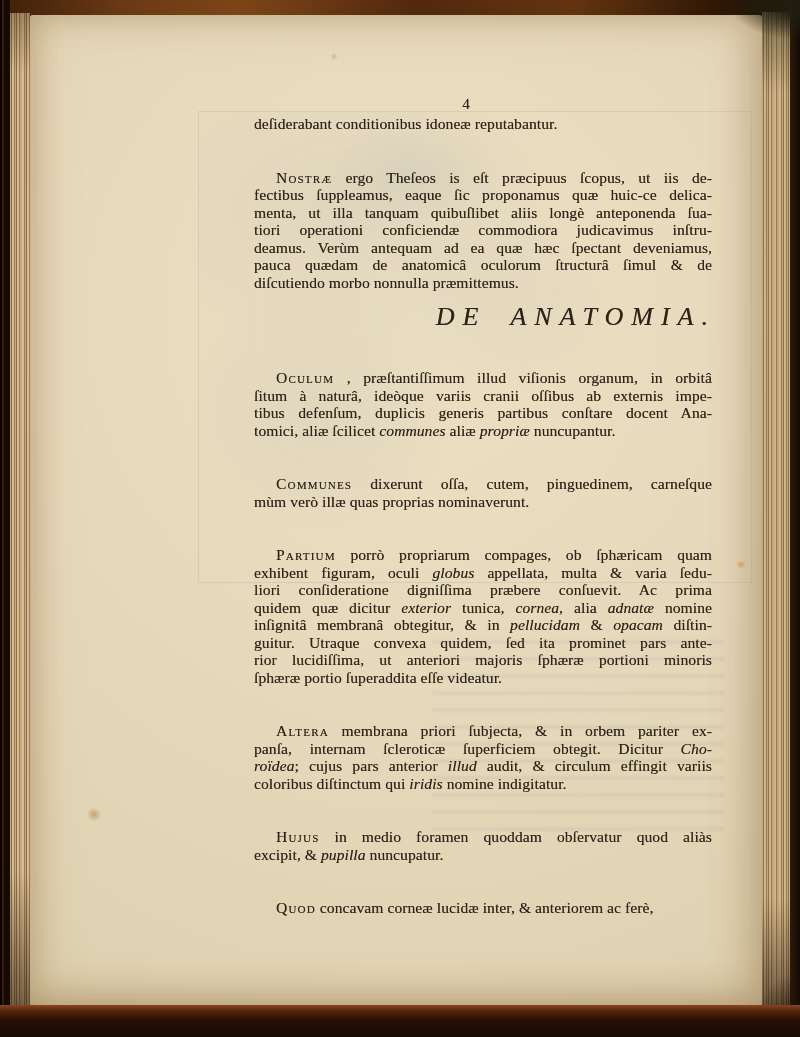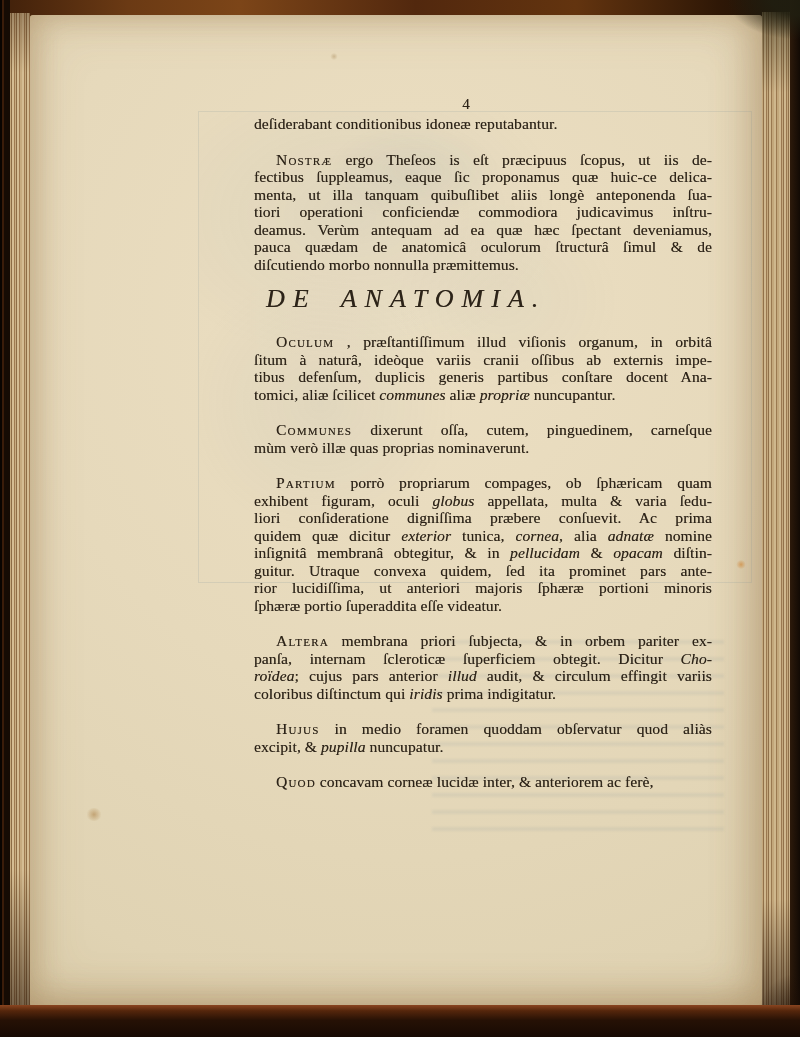--- a/index.html
+++ b/index.html
@@ -86,31 +86,31 @@
   .spot3{position:absolute;left:300px;top:38px;width:8px;height:7px;border-radius:50%;
     background:radial-gradient(circle,rgba(140,100,45,.3),rgba(140,100,45,0) 70%);}
   
   .text-block{
     position:absolute;left:224px;top:80px;width:458px;
     color:#2c2318;font-size:15.5px;line-height:17.5px;letter-spacing:.1px;
     text-shadow:.2px .2px .3px rgba(44,34,22,.55);
   }
   .folio{height:18px;line-height:18px;text-align:center;position:relative;left:-17px;
     font-size:15px;margin-bottom:2px;}
-  .para{margin-top:18px;}
+  .para{margin-top:36px;}
   .para.first{margin-top:2px;}
   .line{text-align:justify;text-align-last:justify;}
   .line.last{text-align-last:left;}
   .line.indent{text-indent:22px;}
   .sc{font-variant:small-caps;letter-spacing:1.2px;}
   .it{font-style:italic;}
   .heading{
     margin-top:10px;margin-bottom:8px;height:32px;line-height:32px;
-    text-align:left;font-style:italic;font-size:26px;
-    letter-spacing:8px;word-spacing:10px;position:relative;left:12px;
+    text-align:right;font-style:italic;font-size:26px;
+    letter-spacing:8px;word-spacing:10px;position:relative;left:4px;
     white-space:nowrap;
   }
 </style>
 </head>
 <body>
 
 <div class="scene">
   <div class="edge-top"></div>
   <div class="edge-left-black"></div>
   <div class="stack-left"></div>
@@ -158,21 +158,21 @@
             <div class="line"><span>quidem quæ dicitur </span><span class="it">exterior</span><span> tunica, </span><span class="it">cornea</span><span>, alia </span><span class="it">adnatæ</span><span> nomine</span></div>
             <div class="line"><span>inſignitâ membranâ obtegitur, &amp; in </span><span class="it">pellucidam</span><span> &amp; </span><span class="it">opacam</span><span> diſtin-</span></div>
             <div class="line"><span>guitur. Utraque convexa quidem, ſed ita prominet pars ante-</span></div>
             <div class="line"><span>rior lucidiſſima, ut anteriori majoris ſphæræ portioni minoris</span></div>
             <div class="line last"><span>ſphæræ portio ſuperaddita eſſe videatur.</span></div>
           </div>
           <div class="para">
             <div class="line indent"><span class="sc">Altera</span><span> membrana priori ſubjecta, &amp; in orbem pariter ex-</span></div>
             <div class="line"><span>panſa, internam ſcleroticæ ſuperficiem obtegit. Dicitur </span><span class="it">Cho-</span></div>
             <div class="line"><span class="it">roïdea</span><span>; cujus pars anterior </span><span class="it">illud</span><span> audit, &amp; circulum effingit variis</span></div>
-            <div class="line last"><span>coloribus diſtinctum qui </span><span class="it">iridis</span><span> prima indigitatur.</span></div>
+            <div class="line last"><span>coloribus diſtinctum qui </span><span class="it">iridis</span><span> nomine indigitatur.</span></div>
           </div>
           <div class="para">
             <div class="line indent"><span class="sc">Hujus</span><span> in medio foramen quoddam obſervatur quod aliàs</span></div>
             <div class="line last"><span>excipit, &amp; </span><span class="it">pupilla</span><span> nuncupatur.</span></div>
           </div>
           <div class="para">
             <div class="line last indent"><span class="sc">Quod</span><span> concavam corneæ lucidæ inter, &amp; anteriorem ac ferè,</span></div>
           </div>
         </div>
     </div>

